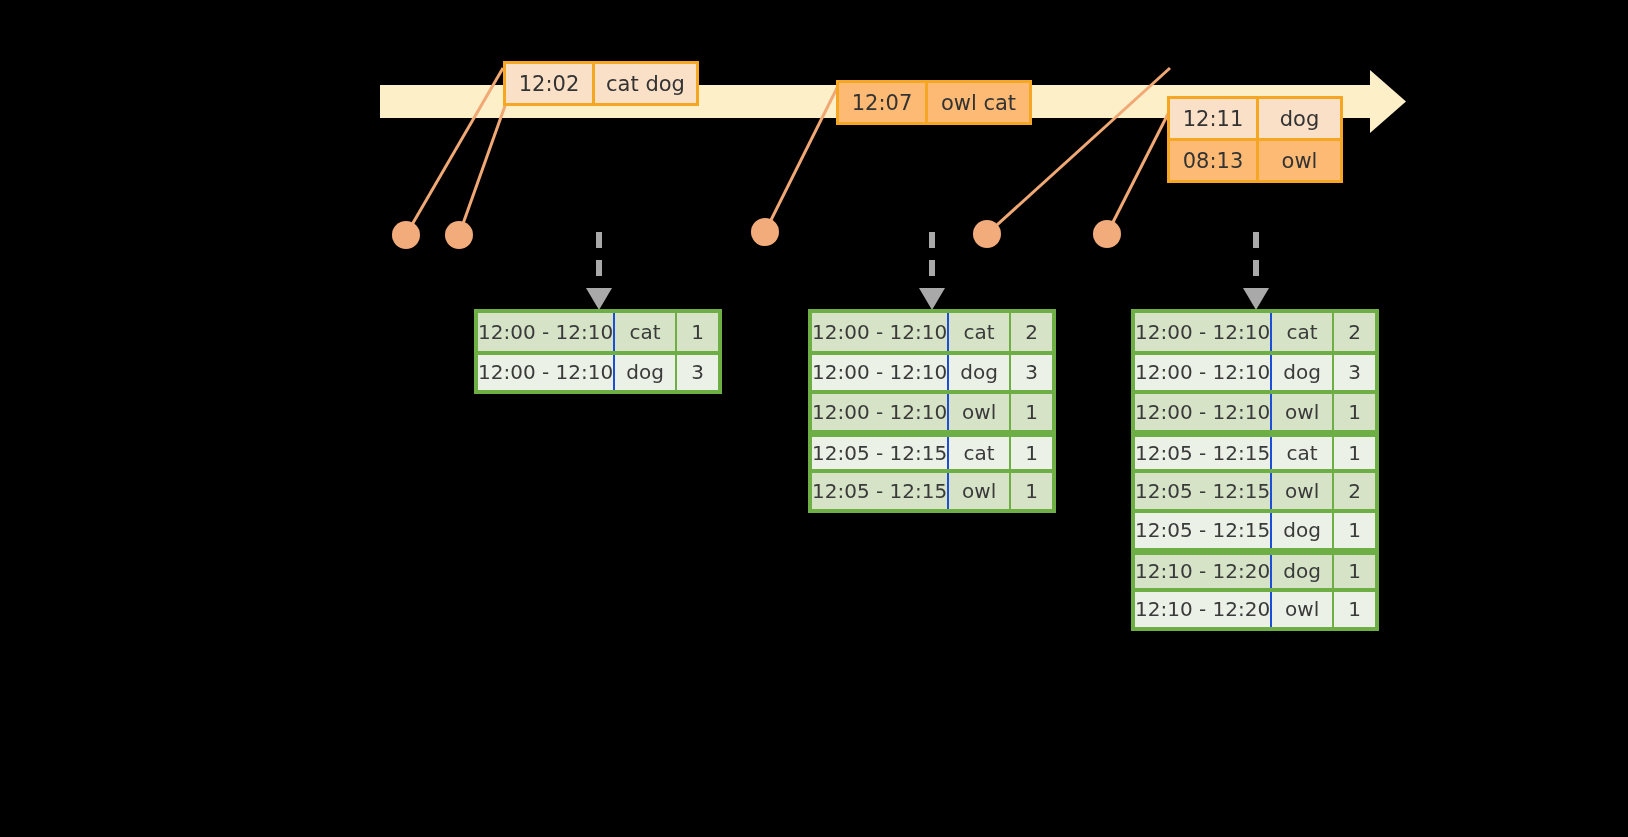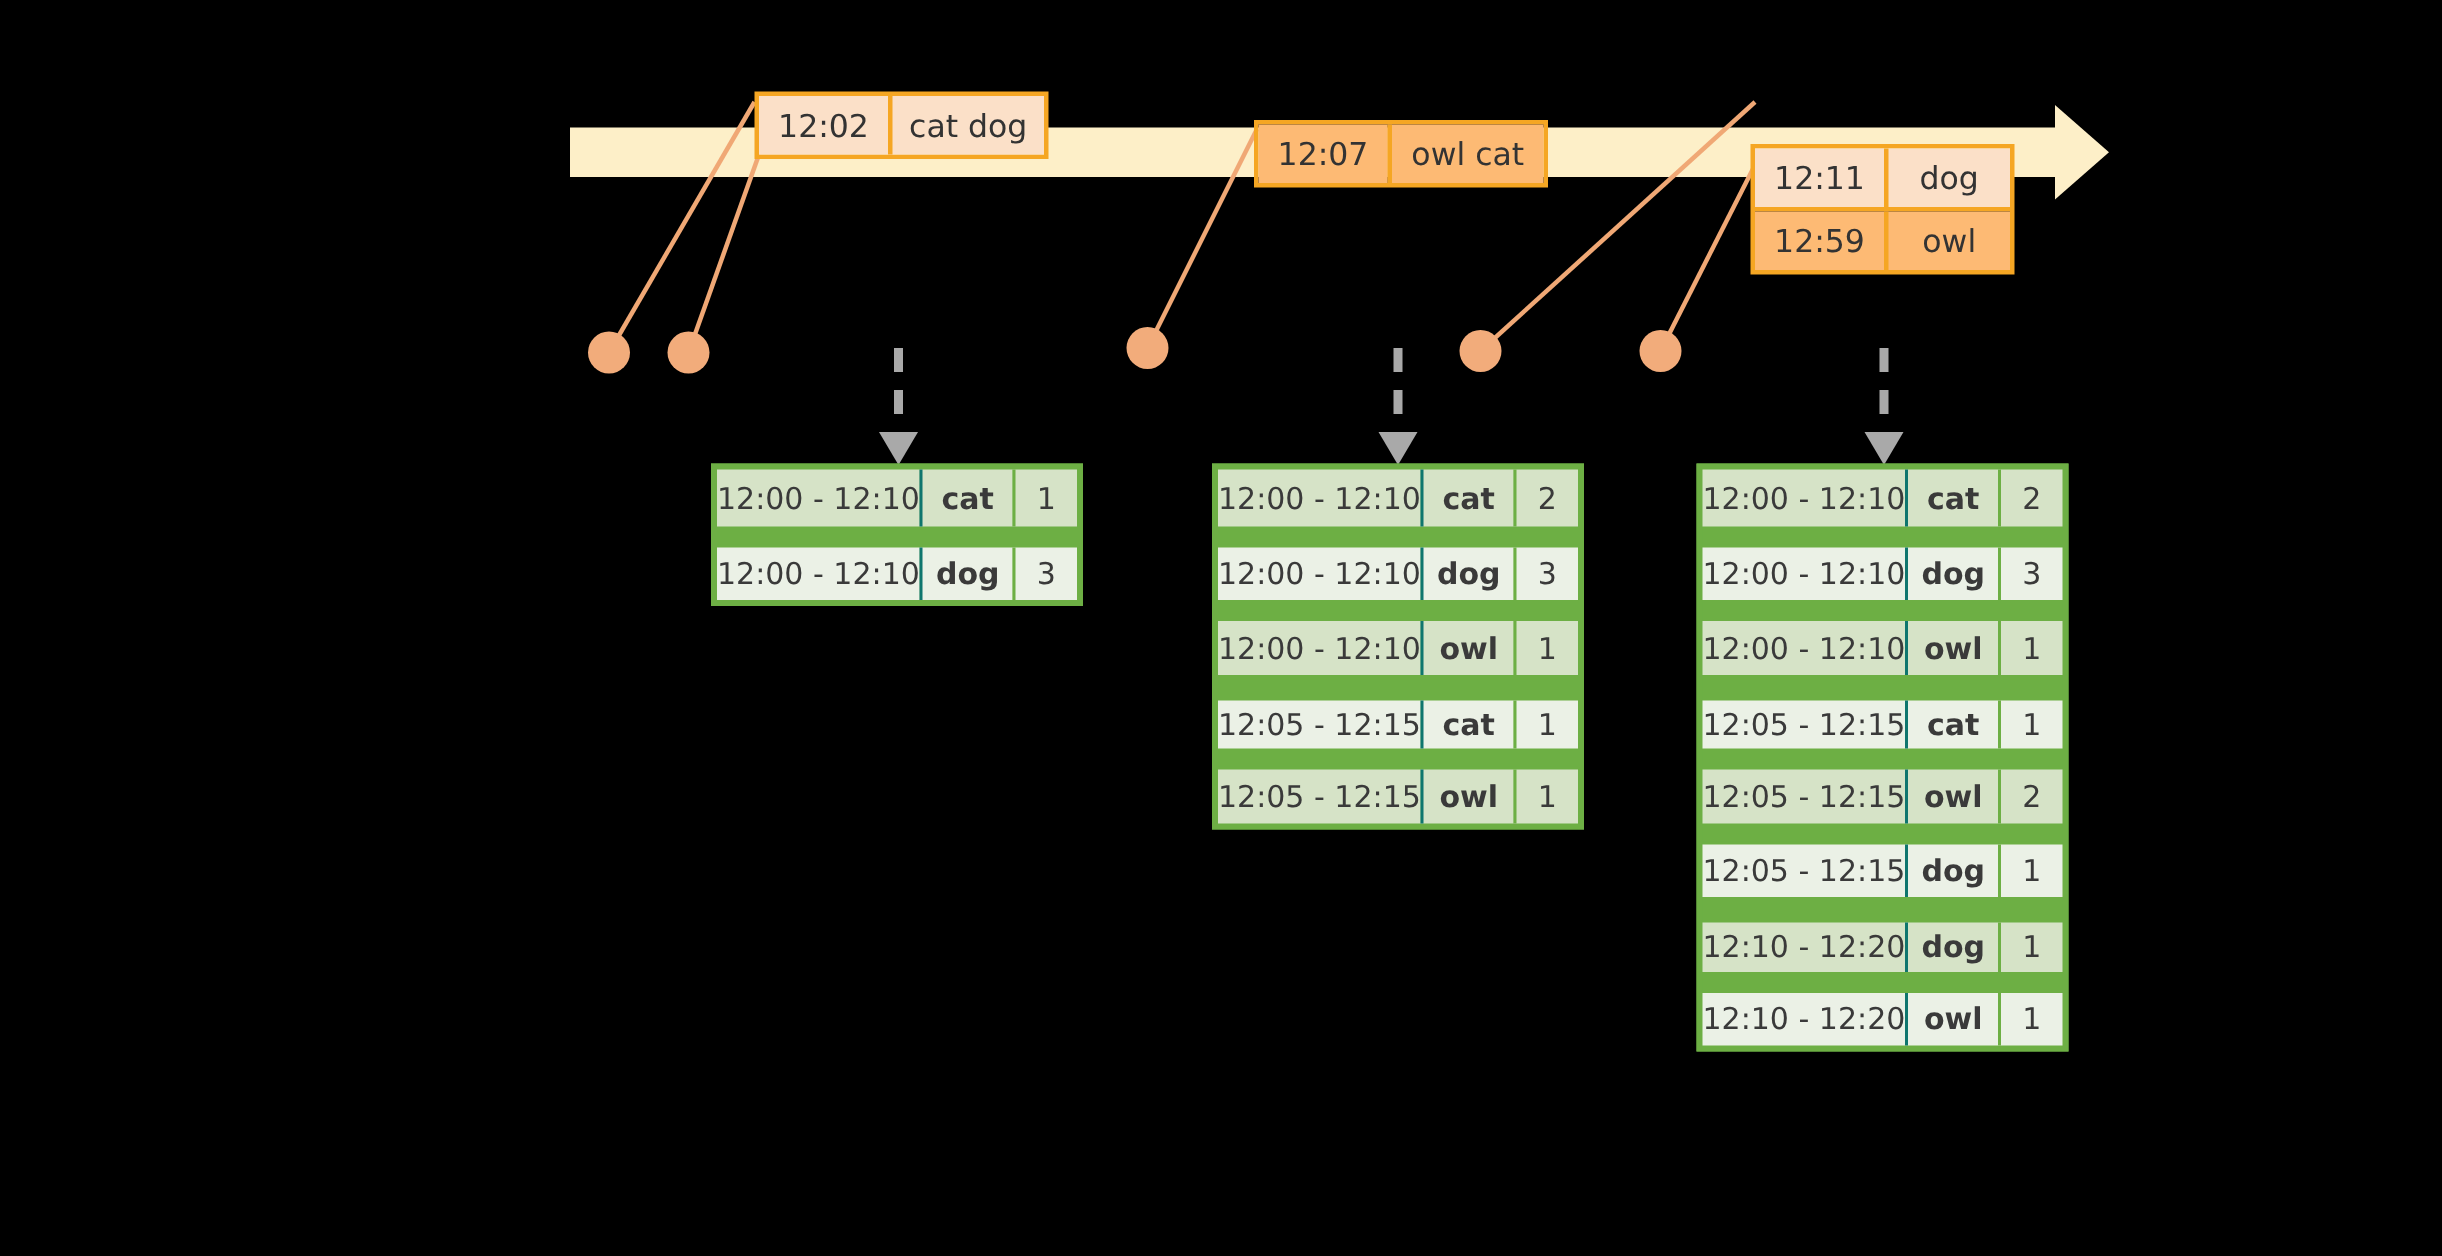--- a/index.html
+++ b/index.html
@@ -14,28 +14,28 @@
   .evt-row + .evt-row{border-top:3px solid #F5A623;}
   .evt-cell{display:flex;align-items:center;justify-content:center;
             font-size:21px;color:#333;box-sizing:border-box;white-space:nowrap;}
   .evt-cell.time{width:86px;}
   .evt-cell.val{flex:1;border-left:3px solid #F5A623;}
   .tone-a .evt-cell{background:#FBE0C8;}
   .tone-b .evt-cell{background:#fdba74;text-align:center;}
 
   
   .res-table{position:absolute;border:4px solid #6DAF44;box-sizing:border-box;
-             background:#6DAF44;display:flex;flex-direction:column;gap:12px;}
+             background:#6DAF44;display:flex;flex-direction:column;gap:2px;}
   .res-row{display:flex;height:37.5px;box-sizing:border-box;}
   .res-row + .res-row{border-top:2px solid #6DAF44;}
   .res-row.group-start{border-top:5px solid #6DAF44;}
   .res-cell{display:flex;align-items:center;justify-content:center;
             font-size:20px;color:#3a3a3a;box-sizing:border-box;white-space:nowrap;}
   .res-cell.window{flex:1;}
-  .res-cell.key{width:62px;border-left:2px solid #0f766e;font-weight:bold;}
+  .res-cell.key{width:62px;border-left:2px solid #1d4ed8;}
   .res-cell.cnt{width:43px;border-left:2px solid #6DAF44;}
   .shade-a .res-cell{background:#D6E3C7;}
   .shade-b .res-cell{background:#EBF1E6;}
 </style>
 </head>
 <body>
 
 <div id="stage">
 
   <svg class="layer" viewBox="0 0 1628 837">
@@ -80,21 +80,21 @@
           <div class="evt-cell time">12:07</div>
           <div class="evt-cell val">owl cat</div>
         </div>
       </div>
       <div class="evt-box" style="left: 1167px; top: 61px; width: 176px; margin-top: 35px;">
         <div class="evt-row tone-a">
           <div class="evt-cell time">12:11</div>
           <div class="evt-cell val">dog</div>
         </div>
         <div class="evt-row tone-b">
-          <div class="evt-cell time">12:59</div>
+          <div class="evt-cell time">08:13</div>
           <div class="evt-cell val">owl</div>
         </div>
       </div>
     </div>
 
   <div id="tables-host">
       <div class="res-table" style="left: 474px; top: 309px; width: 248px;">
         <div class="res-row shade-a">
           <div class="res-cell window">12:00 - 12:10</div>
           <div class="res-cell key">cat</div>

